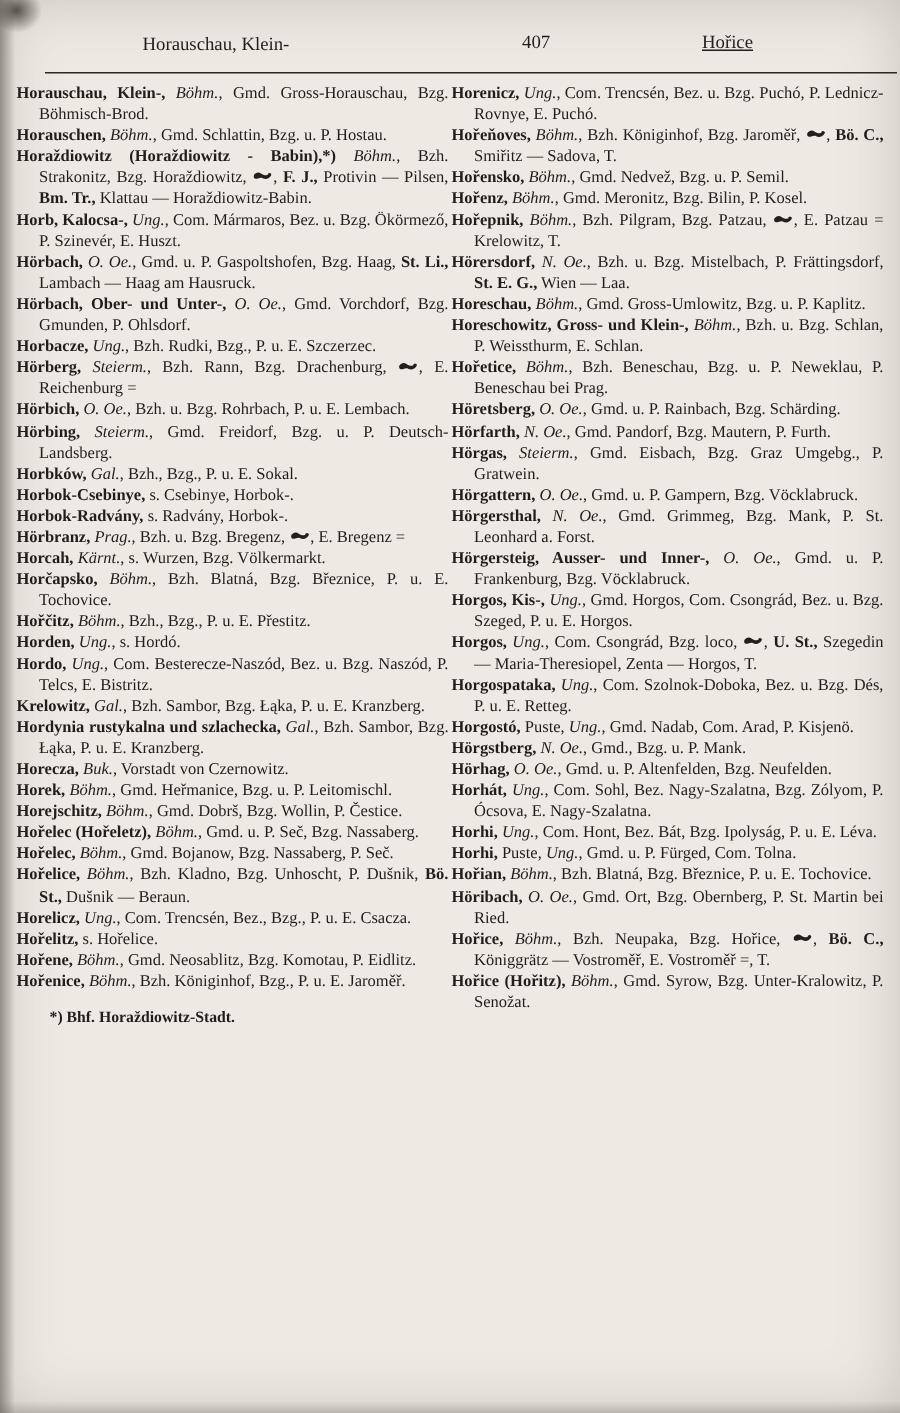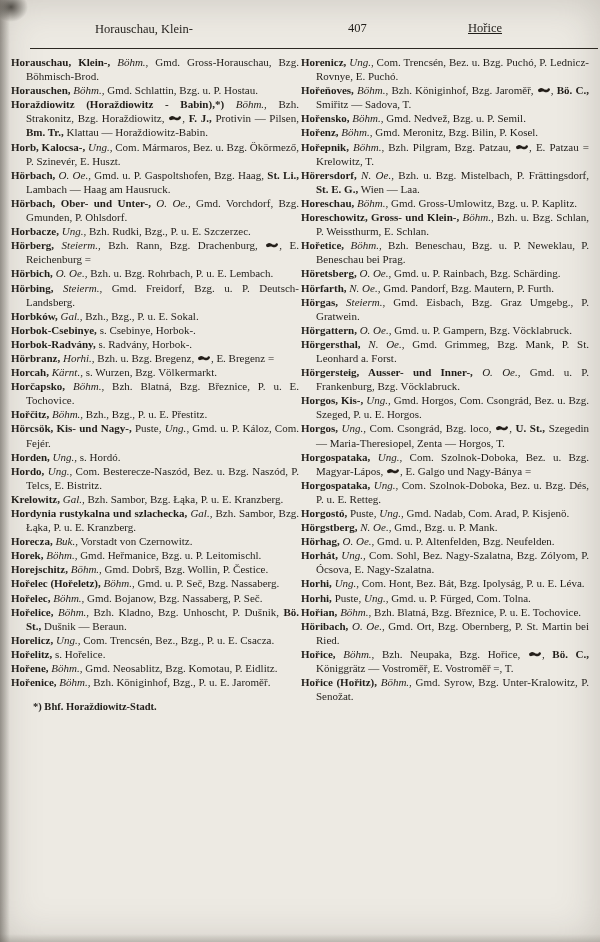--- a/index.html
+++ b/index.html
@@ -69,29 +69,28 @@
         <p class="entry"><span class="b">Hörberg, </span><span class="i">Steierm.</span><span class="n">, Bzh. Rann, Bzg. Drachenburg, </span><span class="posthorn"><svg width="14" height="8" viewBox="0 0 14 8" xmlns="http://www.w3.org/2000/svg">
               <path d="M1.2 4.6 C1.6 2.2 4.2 1.2 6 2.6 C7.6 3.8 9.6 4.4 11.4 3.1 C12.6 2.2 13.2 3 12.6 4.2 C11.6 6.2 9 6.9 7.1 5.8 C5.4 4.8 3.6 6.6 2.2 6.1 C1.2 5.7 1.1 5.3 1.2 4.6 Z" fill="#241f1a"></path>
               <circle cx="2.4" cy="4.1" r="1.15" fill="#241f1a"></circle>
               <circle cx="11.6" cy="3.4" r="1.05" fill="#241f1a"></circle>
             </svg></span><span class="n">, E. Reichenburg =</span></p>
         <p class="entry"><span class="b">Hörbich, </span><span class="i">O. Oe.</span><span class="n">, Bzh. u. Bzg. Rohrbach, P. u. E. Lembach.</span></p>
         <p class="entry"><span class="b">Hörbing, </span><span class="i">Steierm.</span><span class="n">, Gmd. Freidorf, Bzg. u. P. Deutsch-Landsberg.</span></p>
         <p class="entry"><span class="b">Horbków, </span><span class="i">Gal.</span><span class="n">, Bzh., Bzg., P. u. E. Sokal.</span></p>
         <p class="entry"><span class="b">Horbok-Csebinye,</span><span class="n"> s. Csebinye, Horbok-.</span></p>
         <p class="entry"><span class="b">Horbok-Radvány,</span><span class="n"> s. Radvány, Horbok-.</span></p>
-        <p class="entry"><span class="b">Hörbranz, </span><span class="i">Horhi.</span><span class="n">, Bzh. u. Bzg. Bregenz, </span><span class="posthorn"><svg width="14" height="8" viewBox="0 0 14 8" xmlns="http://www.w3.org/2000/svg">
+        <p class="entry"><span class="b">Hörbranz, </span><span class="i">Prag.</span><span class="n">, Bzh. u. Bzg. Bregenz, </span><span class="posthorn"><svg width="14" height="8" viewBox="0 0 14 8" xmlns="http://www.w3.org/2000/svg">
               <path d="M1.2 4.6 C1.6 2.2 4.2 1.2 6 2.6 C7.6 3.8 9.6 4.4 11.4 3.1 C12.6 2.2 13.2 3 12.6 4.2 C11.6 6.2 9 6.9 7.1 5.8 C5.4 4.8 3.6 6.6 2.2 6.1 C1.2 5.7 1.1 5.3 1.2 4.6 Z" fill="#241f1a"></path>
               <circle cx="2.4" cy="4.1" r="1.15" fill="#241f1a"></circle>
               <circle cx="11.6" cy="3.4" r="1.05" fill="#241f1a"></circle>
             </svg></span><span class="n">, E. Bregenz =</span></p>
         <p class="entry"><span class="b">Horcah, </span><span class="i">Kärnt.</span><span class="n">, s. Wurzen, Bzg. Völkermarkt.</span></p>
         <p class="entry"><span class="b">Horčapsko, </span><span class="i">Böhm.</span><span class="n">, Bzh. Blatná, Bzg. Březnice, P. u. E. Tochovice.</span></p>
         <p class="entry"><span class="b">Hořčitz, </span><span class="i">Böhm.</span><span class="n">, Bzh., Bzg., P. u. E. Přestitz.</span></p>
-        <p class="entry"><span class="b">Hörcsök, Kis- und Nagy-, </span><span class="n">Puste, </span><span class="i">Ung.</span><span class="n">, Gmd. u. P. Káloz, Com. Fejér.</span></p>
         <p class="entry"><span class="b">Horden, </span><span class="i">Ung.</span><span class="n">, s. Hordó.</span></p>
         <p class="entry"><span class="b">Hordo, </span><span class="i">Ung.</span><span class="n">, Com. Besterecze-Naszód, Bez. u. Bzg. Naszód, P. Telcs, E. Bistritz.</span></p>
         <p class="entry"><span class="b">Krelowitz, </span><span class="i">Gal.</span><span class="n">, Bzh. Sambor, Bzg. Łąka, P. u. E. Kranzberg.</span></p>
         <p class="entry"><span class="b">Hordynia rustykalna und szlachecka, </span><span class="i">Gal.</span><span class="n">, Bzh. Sambor, Bzg. Łąka, P. u. E. Kranzberg.</span></p>
         <p class="entry"><span class="b">Horecza, </span><span class="i">Buk.</span><span class="n">, Vorstadt von Czernowitz.</span></p>
         <p class="entry"><span class="b">Horek, </span><span class="i">Böhm.</span><span class="n">, Gmd. Heřmanice, Bzg. u. P. Leitomischl.</span></p>
         <p class="entry"><span class="b">Horejschitz, </span><span class="i">Böhm.</span><span class="n">, Gmd. Dobrš, Bzg. Wollin, P. Čestice.</span></p>
         <p class="entry"><span class="b">Hořelec (Hořeletz), </span><span class="i">Böhm.</span><span class="n">, Gmd. u. P. Seč, Bzg. Nassaberg.</span></p>
         <p class="entry"><span class="b">Hořelec, </span><span class="i">Böhm.</span><span class="n">, Gmd. Bojanow, Bzg. Nassaberg, P. Seč.</span></p>
         <p class="entry"><span class="b">Hořelice, </span><span class="i">Böhm.</span><span class="n">, Bzh. Kladno, Bzg. Unhoscht, P. Dušnik, </span><span class="b">Bö. St.,</span><span class="n"> Dušnik — Beraun.</span></p>
@@ -124,25 +123,20 @@
         <p class="entry"><span class="b">Hörgas, </span><span class="i">Steierm.</span><span class="n">, Gmd. Eisbach, Bzg. Graz Umgebg., P. Gratwein.</span></p>
         <p class="entry"><span class="b">Hörgattern, </span><span class="i">O. Oe.</span><span class="n">, Gmd. u. P. Gampern, Bzg. Vöcklabruck.</span></p>
         <p class="entry"><span class="b">Hörgersthal, </span><span class="i">N. Oe.</span><span class="n">, Gmd. Grimmeg, Bzg. Mank, P. St. Leonhard a. Forst.</span></p>
         <p class="entry"><span class="b">Hörgersteig, Ausser- und Inner-, </span><span class="i">O. Oe.</span><span class="n">, Gmd. u. P. Frankenburg, Bzg. Vöcklabruck.</span></p>
         <p class="entry"><span class="b">Horgos, Kis-, </span><span class="i">Ung.</span><span class="n">, Gmd. Horgos, Com. Csongrád, Bez. u. Bzg. Szeged, P. u. E. Horgos.</span></p>
         <p class="entry"><span class="b">Horgos, </span><span class="i">Ung.</span><span class="n">, Com. Csongrád, Bzg. loco, </span><span class="posthorn"><svg width="14" height="8" viewBox="0 0 14 8" xmlns="http://www.w3.org/2000/svg">
               <path d="M1.2 4.6 C1.6 2.2 4.2 1.2 6 2.6 C7.6 3.8 9.6 4.4 11.4 3.1 C12.6 2.2 13.2 3 12.6 4.2 C11.6 6.2 9 6.9 7.1 5.8 C5.4 4.8 3.6 6.6 2.2 6.1 C1.2 5.7 1.1 5.3 1.2 4.6 Z" fill="#241f1a"></path>
               <circle cx="2.4" cy="4.1" r="1.15" fill="#241f1a"></circle>
               <circle cx="11.6" cy="3.4" r="1.05" fill="#241f1a"></circle>
             </svg></span><span class="n">, </span><span class="b">U. St.,</span><span class="n"> Szegedin — Maria-Theresiopel, Zenta — Horgos, T.</span></p>
-        <p class="entry"><span class="b">Horgospataka, </span><span class="i">Ung.</span><span class="n">, Com. Szolnok-Doboka, Bez. u. Bzg. Magyar-Lápos, </span><span class="posthorn"><svg width="14" height="8" viewBox="0 0 14 8" xmlns="http://www.w3.org/2000/svg">
-              <path d="M1.2 4.6 C1.6 2.2 4.2 1.2 6 2.6 C7.6 3.8 9.6 4.4 11.4 3.1 C12.6 2.2 13.2 3 12.6 4.2 C11.6 6.2 9 6.9 7.1 5.8 C5.4 4.8 3.6 6.6 2.2 6.1 C1.2 5.7 1.1 5.3 1.2 4.6 Z" fill="#241f1a"></path>
-              <circle cx="2.4" cy="4.1" r="1.15" fill="#241f1a"></circle>
-              <circle cx="11.6" cy="3.4" r="1.05" fill="#241f1a"></circle>
-            </svg></span><span class="n">, E. Galgo und Nagy-Bánya =</span></p>
         <p class="entry"><span class="b">Horgospataka, </span><span class="i">Ung.</span><span class="n">, Com. Szolnok-Doboka, Bez. u. Bzg. Dés, P. u. E. Retteg.</span></p>
         <p class="entry"><span class="b">Horgostó, </span><span class="n">Puste, </span><span class="i">Ung.</span><span class="n">, Gmd. Nadab, Com. Arad, P. Kisjenö.</span></p>
         <p class="entry"><span class="b">Hörgstberg, </span><span class="i">N. Oe.</span><span class="n">, Gmd., Bzg. u. P. Mank.</span></p>
         <p class="entry"><span class="b">Hörhag, </span><span class="i">O. Oe.</span><span class="n">, Gmd. u. P. Altenfelden, Bzg. Neufelden.</span></p>
         <p class="entry"><span class="b">Horhát, </span><span class="i">Ung.</span><span class="n">, Com. Sohl, Bez. Nagy-Szalatna, Bzg. Zólyom, P. Ócsova, E. Nagy-Szalatna.</span></p>
         <p class="entry"><span class="b">Horhi, </span><span class="i">Ung.</span><span class="n">, Com. Hont, Bez. Bát, Bzg. Ipolyság, P. u. E. Léva.</span></p>
         <p class="entry"><span class="b">Horhi, </span><span class="n">Puste, </span><span class="i">Ung.</span><span class="n">, Gmd. u. P. Fürged, Com. Tolna.</span></p>
         <p class="entry"><span class="b">Hořian, </span><span class="i">Böhm.</span><span class="n">, Bzh. Blatná, Bzg. Březnice, P. u. E. Tochovice.</span></p>
         <p class="entry"><span class="b">Höribach, </span><span class="i">O. Oe.</span><span class="n">, Gmd. Ort, Bzg. Obernberg, P. St. Martin bei Ried.</span></p>
         <p class="entry"><span class="b">Hořice, </span><span class="i">Böhm.</span><span class="n">, Bzh. Neupaka, Bzg. Hořice, </span><span class="posthorn"><svg width="14" height="8" viewBox="0 0 14 8" xmlns="http://www.w3.org/2000/svg">

